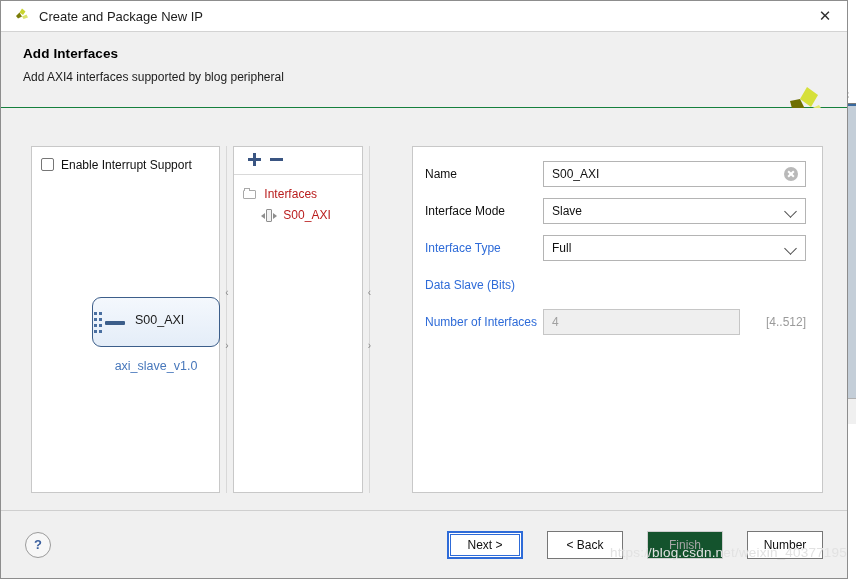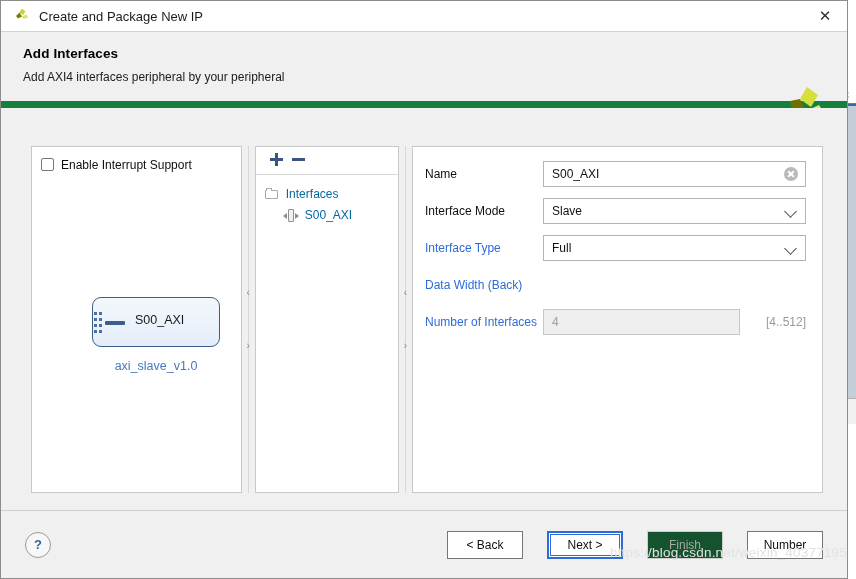--- a/index.html
+++ b/index.html
@@ -111,21 +111,21 @@
     font-size: 15px;
     color: #303030;
     cursor: pointer;
   }
 
   
   .header {
     height: 76px;
     min-height: 76px;
     background: #f0f0f0;
-    border-bottom: 7px solid #15803d;
+    border-bottom: 1px solid #15803d;
     position: relative;
     box-sizing: border-box;
     padding: 14px 0 0 22px;
   }
   .header-title {
     font-size: 13.5px;
     font-weight: bold;
     color: #000000;
     letter-spacing: .1px;
   }
@@ -155,21 +155,21 @@
 
   .panel {
     background: #ffffff;
     border: 1px solid #c8c8c8;
     box-sizing: border-box;
     height: 347px;
     position: relative;
   }
   .panel-left  { width: 234px; }
   .panel-mid   { width: 160px; }
-  .panel-right { flex: 1 1 auto; }
+  .panel-right { flex: 1 1 auto; margin-left: 36px; }
 
   
   .splitter {
     width: 13px;
     height: 347px;
     position: relative;
     flex: 0 0 auto;
   }
   .splitter .bar {
     position: absolute;
@@ -289,21 +289,21 @@
   .tb-plus::before { width: 13px; height: 3px; left: 4px; top: 9px; }
   .tb-plus::after  { width: 3px; height: 13px; left: 9px; top: 4px; }
   .tb-minus::before{ width: 13px; height: 3px; left: 4px; top: 9px; }
 
   .tree { padding: 9px 0 0 0; }
   .tree-node {
     display: flex;
     align-items: center;
     height: 21px;
     font-size: 12px;
-    color: #0369a1;
+    color: #b91c1c;
     cursor: pointer;
     padding-left: 9px;
   }
   .tree-node.child { padding-left: 27px; }
   .folder-icon {
     width: 14px; height: 12px;
     position: relative;
     margin-right: 7px;
     flex: 0 0 auto;
   }
@@ -517,21 +517,21 @@
         <polygon points="3,9 6.5,5.5 9,9.5 5,11.5" fill="#7b7c08"></polygon>
         <polygon points="9,9.5 13.5,7.5 15,10.5 10.5,12" fill="#d9e26b"></polygon>
       </svg>
     </span>
     <span class="titlebar-title">Create and Package New IP</span>
     <span class="close-btn">✕</span>
   </div>
 
   <div class="header">
     <div class="header-title">Add Interfaces</div>
-    <div class="header-sub">Add AXI4 interfaces peripheral by your peripheral</div>
+    <div class="header-sub">Add AXI4 interfaces supported by blog peripheral</div>
     <span class="xilinx-logo">
       <svg width="40" height="40" viewBox="0 0 40 40">
         <polygon points="22,2 33,10 26,22 15,14" fill="#d6e03a"></polygon>
         <polygon points="5,16 15,14 21,26 9,31" fill="#6e7000"></polygon>
         <polygon points="21,26 34,20 39,28 26,35" fill="#e2ea6e"></polygon>
       </svg>
     </span>
   </div>
 
   <div class="content">
@@ -615,40 +615,40 @@
 
         <div class="form-row">
           <span class="form-label link">Interface Type</span>
           <span class="field select">
             <span>Full</span>
             <span class="chevron"></span>
           </span>
         </div>
 
         <div class="form-row">
-          <span class="form-label link">Data Width (Back)</span>
+          <span class="form-label link">Data Slave (Bits)</span>
         </div>
 
 
         <div class="form-row">
           <span class="form-label link">Number of Interfaces</span>
           <span class="field disabled">
             <span>4</span>
           </span>
           <span class="range-hint">[4..512]</span>
         </div>
 
       </div>
     </div>
 
   </div>
 
   <div class="footer">
     <span class="help-btn">?</span>
     <span class="footer-spacer"></span>
+    <span class="btn primary">Next &gt;</span>
     <span class="btn">&lt; Back</span>
-    <span class="btn primary">Next &gt;</span>
     <span class="btn disabled">Finish</span>
     <span class="btn">Number</span>
     <span class="watermark">https://blog.csdn.net/weixin_40377195</span>
   </div>
 
 </div>
 
 </body></html>

